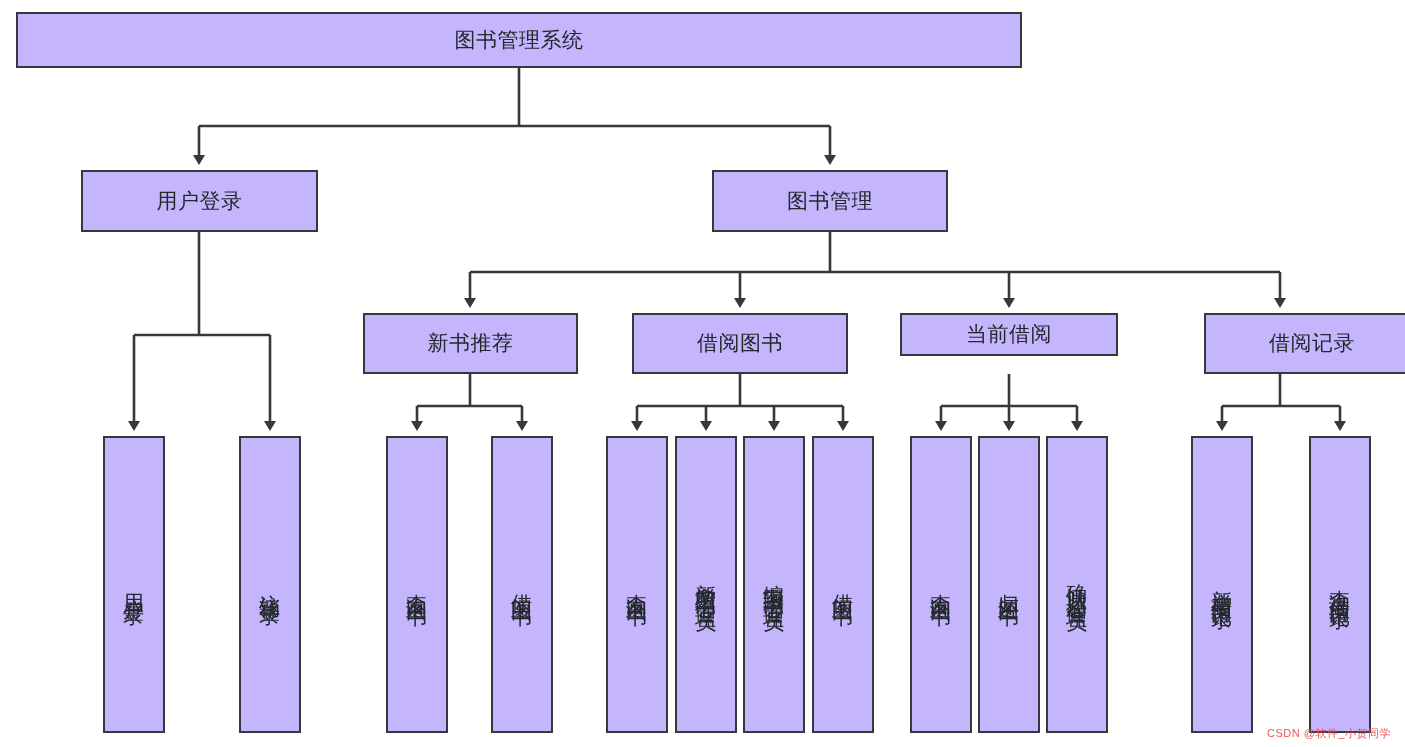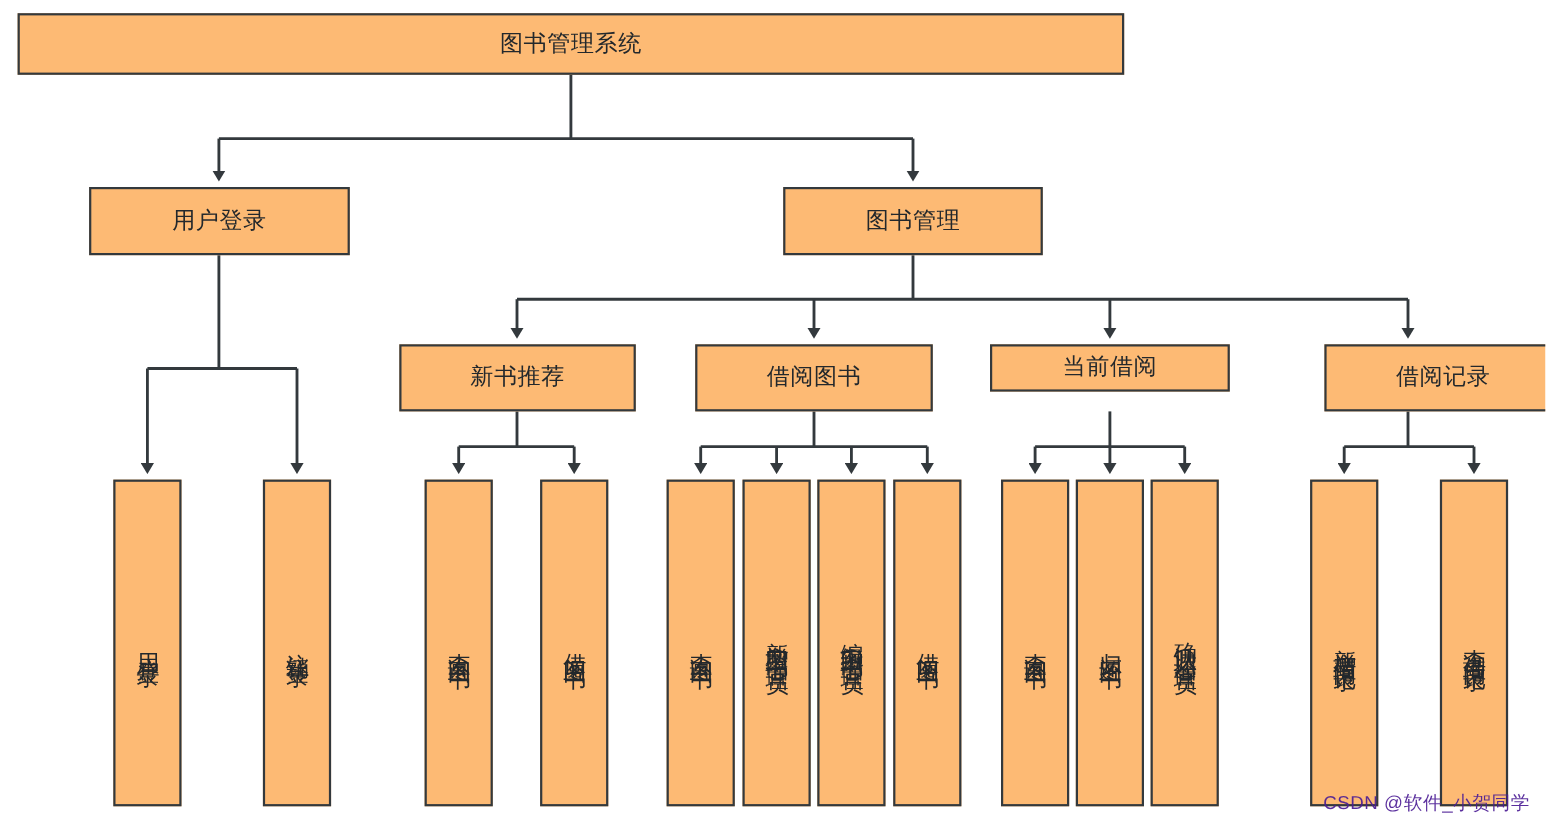--- a/index.html
+++ b/index.html
@@ -20,21 +20,21 @@
   #diagram-svg {
     position: absolute;
     left: 0;
     top: 0;
     width: 1405px;
     height: 747px;
   }
   .node-box {
     position: absolute;
     box-sizing: border-box;
-    background: #fdba74;
+    background: #c4b5fd;
     border: 2px solid #33393d;
     display: flex;
     align-items: center;
     justify-content: center;
   }
   .node-label {
     color: #23282c;
     font-size: 21px;
     line-height: 1.15;
     letter-spacing: 0.5px;
@@ -57,22 +57,22 @@
   .node-box.leaf.leaf-mid .node-label {
     margin-top: 72px;
   }
   .node-box.leaf.leaf-top .node-label {
     margin-top: 0px;
   }
   .watermark {
     position: absolute;
     right: 14px;
     bottom: 6px;
-    color: #4c1d95;
-    font-size: 17px;
+    color: #ef4444;
+    font-size: 11px;
     letter-spacing: 0.5px;
     white-space: nowrap;
     opacity: 0.92;
   }
 </style>
 </head>
 <body>
 
 <div id="canvas">
 

